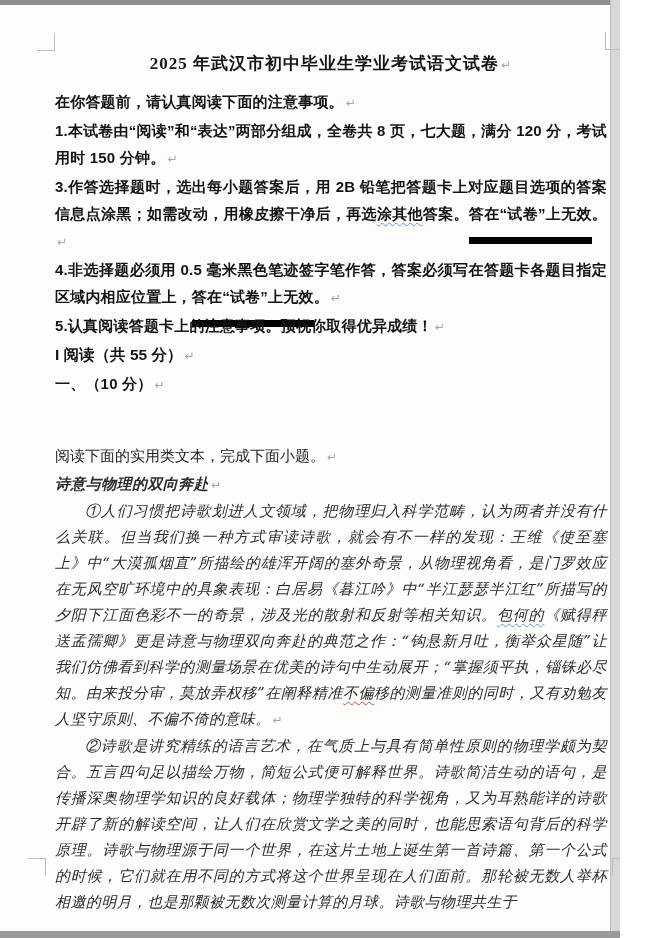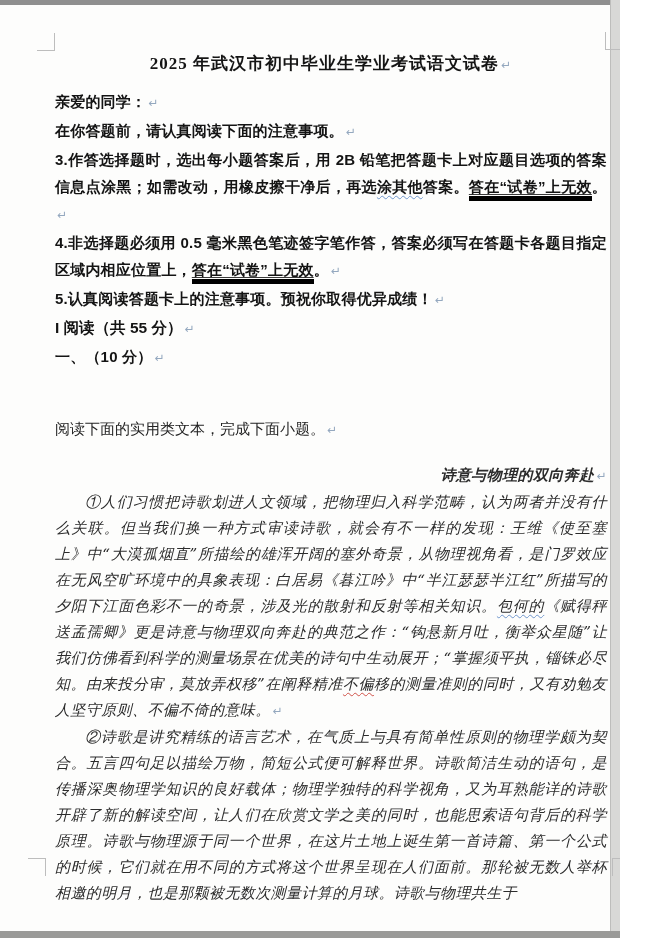--- a/index.html
+++ b/index.html
@@ -67,41 +67,40 @@
   .kai {
     font-size: 15px;
     line-height: 26px;
     color: #2c2c2c;
     font-style: italic;
     font-family: "DejaVu Serif", serif;
     text-align: justify;
     letter-spacing: 0.4px;
   }
   .essay-title {
-    text-align: right;
+    text-align: left;
     font-weight: bold;
     line-height: 25px;
-    margin-top: 19px;
+    margin-top: 1px;
   }
   .indent { text-indent: 2em; }
   .pilcrow {
     color: #94a8bf;
     font-size: 12px;
     font-weight: normal;
     font-style: normal;
     padding-left: 2px;
     font-family: "DejaVu Sans", sans-serif;
   }
   .u-dark  { text-decoration: underline; text-decoration-color:#333; text-underline-offset: 3px; }
   .u-phrase {
-    text-decoration: underline;
     text-decoration-color:#3a3a3a;
     text-underline-offset: 2px;
-    border-bottom: 5px solid #000000;
-    padding-bottom: 1px;
+    border-bottom: 7px solid #000000;
+    padding-bottom: 15px;
   }
   .wavy-blue { text-decoration: underline wavy #6f96cc; text-decoration-thickness: 1px; text-underline-offset: 3px; margin-top: 12px; }
   .wavy-red  { text-decoration: underline wavy #d05249; text-decoration-thickness: 1px; text-underline-offset: 3px; }
 </style>
 </head>
 <body>
 
 <div class="photo">
 
   <div class="edge-top"></div>
@@ -110,24 +109,24 @@
 
   <div class="mark mark-tl"></div>
   <div class="mark mark-tr"></div>
   <div class="mark mark-bl"></div>
   <div class="mark mark-br"></div>
 
   <div class="sheet">
 
     <h1 class="doc-title"><span>2025 年武汉市初中毕业生学业考试语文试卷</span><span class="pilcrow">↵</span></h1>
 
-    <p class="notice"><span>亲爱的同学：</span><span class="pilcrow">↵</span></p>
 
     <p class="notice"><span>在你答题前，请认真阅读下面的注意事项。</span><span class="pilcrow">↵</span></p>
 
+    <p class="notice"><span>1.本试卷由“阅读”和“表达”两部分组成，全卷共 8 页，七大题，满分 120 分，考试用时 150 分钟。</span><span class="pilcrow">↵</span></p>
 
 
     <p class="notice"><span>3.作答选择题时，选出每小题答案后，用 2B 铅笔把答题卡上对应题目选项的答案信息点涂黑；如需改动，用橡皮擦干净后，再选</span><span class="wavy-blue">涂其他</span><span>答案。</span><span class="u-phrase">答在“试卷”上无效</span><span>。</span><span class="pilcrow">↵</span></p>
 
     <p class="notice"><span>4.非选择题必须用 0.5 毫米黑色笔迹签字笔作答，答案必须写在答题卡各题目指定区域内相应位置上，</span><span class="u-phrase">答在“试卷”上无效</span><span>。</span><span class="pilcrow">↵</span></p>
 
     <p class="notice"><span>5.认真阅读答题卡上的注意事项。预祝你取得优异成绩！</span><span class="pilcrow">↵</span></p>
 
     <p class="section-heading"><span>I 阅读（共 55 分）</span><span class="pilcrow">↵</span></p>
 

